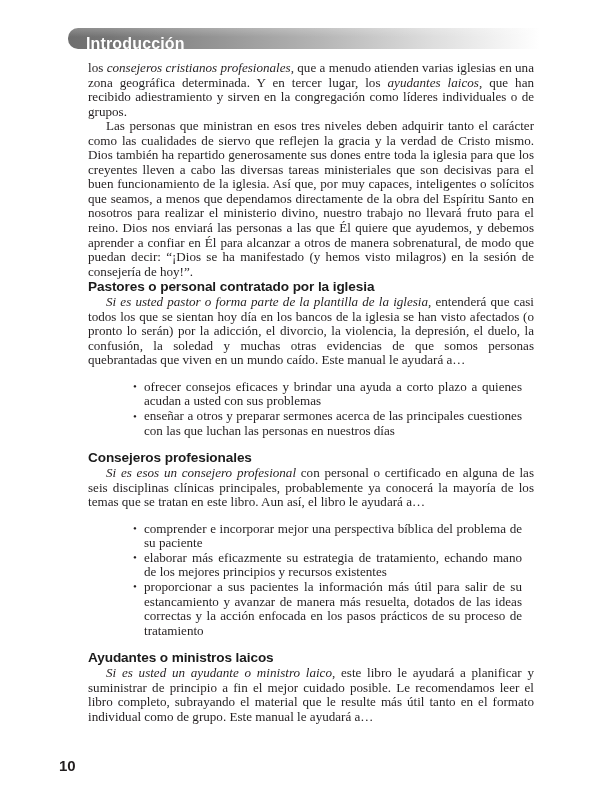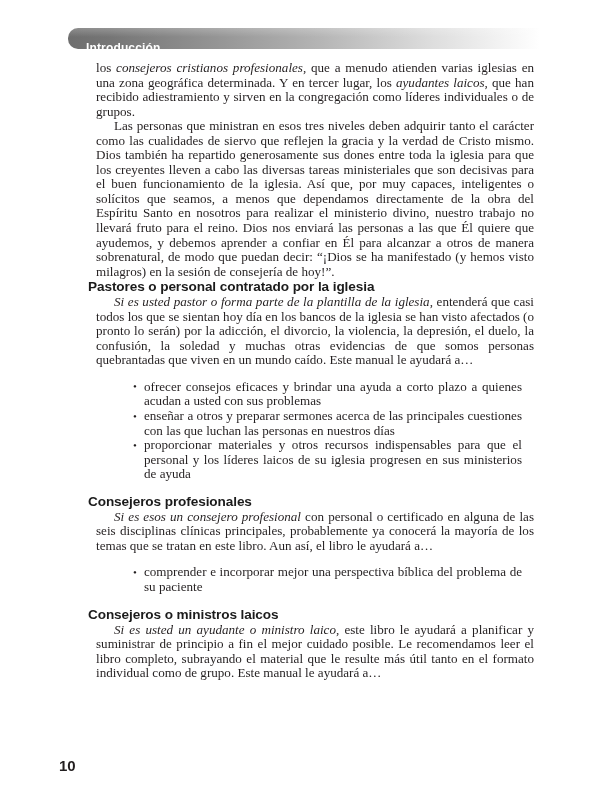--- a/index.html
+++ b/index.html
@@ -41,24 +41,24 @@
     top: 0;
     width: 100%;
     height: 9px;
     border-radius: 10px 0 0 0;
     background: linear-gradient(to bottom, rgba(255,255,255,0.22), rgba(255,255,255,0));
     pointer-events: none;
   }
   .header-title {
     position: absolute;
     left: 86px;
-    top: 41px;
+    top: 35px;
     font-family: "Liberation Sans", "DejaVu Sans", sans-serif;
     font-weight: bold;
-    font-size: 12px;
+    font-size: 16px;
     letter-spacing: 0.15px;
     color: #ffffff;
     z-index: 2;
   }
 
   
   .page-body {
     position: absolute;
     left: 88px;
     top: 61px;
@@ -73,21 +73,20 @@
     text-justify: inter-word;
     hyphens: manual;
     -webkit-hyphens: manual;
   }
   p.para.indent {
     text-indent: 18px;
     font-family: Liberation Serif, serif;
   }
   p.para.last-line-natural {
     text-align-last: left;
-    margin-left: 8px;
   }
 
   em, .it {
     font-style: italic;
   }
 
   h2.section-head {
     margin: 0;
     font-family: "Liberation Sans", "DejaVu Sans", sans-serif;
     font-weight: bold;
@@ -149,28 +148,29 @@
   <p class="para last-line-natural"><span>los </span><em class="it">consejeros cristianos profesionales</em><span>, que a menudo atienden varias iglesias en una zona geográfica determinada. Y en tercer lugar, los </span><em class="it">ayudantes laicos</em><span>, que han recibido adiestramiento y sirven en la congregación como líderes individuales o de grupos.</span></p>
 
   <p class="para indent last-line-natural">Las personas que ministran en esos tres niveles deben adquirir tanto el carácter como las cualidades de siervo que reflejen la gracia y la verdad de Cristo mismo. Dios también ha repartido generosamente sus dones entre toda la iglesia para que los creyentes lleven a cabo las diversas tareas ministeriales que son decisivas para el buen funcionamiento de la iglesia. Así que, por muy capaces, inteligentes o solícitos que seamos, a menos que dependamos directamente de la obra del Espíritu Santo en nosotros para realizar el ministerio divino, nuestro trabajo no llevará fruto para el reino. Dios nos enviará las personas a las que Él quiere que ayudemos, y debemos aprender a confiar en Él para alcanzar a otros de manera sobrenatural, de modo que puedan decir: “¡Dios se ha manifestado (y hemos visto milagros) en la sesión de consejería de hoy!”.</p>
 
   <h2 class="section-head gap-before-head">Pastores o personal contratado por la iglesia</h2>
   <p class="para indent gap-after-head last-line-natural"><em class="it">Si es usted pastor o forma parte de la plantilla de la iglesia</em><span>, entenderá que casi todos los que se sientan hoy día en los bancos de la iglesia se han visto afectados (o pronto lo serán) por la adicción, el divorcio, la violencia, la depresión, el duelo, la confusión, la soledad y muchas otras evidencias de que somos personas quebrantadas que viven en un mundo caído. Este manual le ayudará a…</span></p>
 
   <ul class="bullets gap-before-list">
     <li class="lastline-left">ofrecer consejos eficaces y brindar una ayuda a corto plazo a quienes acudan a usted con sus problemas</li>
     <li class="lastline-left">enseñar a otros y preparar sermones acerca de las principales cuestiones con las que luchan las personas en nuestros días</li>
-    <li class="lastline-left">proporcionar materiales y otros recursos indispensables para que el personal y los líderes laicos de su iglesia progresen en sus ministerios de ayuda</li>
   </ul>
 
   <h2 class="section-head gap-before-head">Consejeros profesionales</h2>
   <p class="para indent gap-after-head last-line-natural"><em class="it">Si es esos un consejero profesional</em><span> con personal o certificado en alguna de las seis disciplinas clínicas principales, probablemente ya conocerá la mayoría de los temas que se tratan en este libro. Aun así, el libro le ayudará a…</span></p>
 
   <ul class="bullets gap-before-list">
     <li class="lastline-left">comprender e incorporar mejor una perspectiva bíblica del problema de su paciente</li>
+    <li class="lastline-left">elaborar más eficazmente su estrategia de tratamiento, echando mano de los mejores principios y recursos existentes</li>
+    <li class="lastline-left">proporcionar a sus pacientes la información más útil para salir de su estancamiento y avanzar de manera más resuelta, dotados de las ideas correctas y la acción enfocada en los pasos prácticos de su proceso de tratamiento</li>
   </ul>
 
-  <h2 class="section-head gap-before-head">Consejeros o ministros laicos</h2>
+  <h2 class="section-head gap-before-head">Ayudantes o ministros laicos</h2>
   <p class="para indent gap-after-head last-line-natural"><em class="it">Si es usted un ayudante o ministro laico</em><span>, este libro le ayudará a planificar y suministrar de principio a fin el mejor cuidado posible. Le recomendamos leer el libro completo, subrayando el material que le resulte más útil tanto en el formato individual como de grupo. Este manual le ayudará a…</span></p>
 
 </div>
 
 <div class="folio">10</div>
 
 </body></html>

